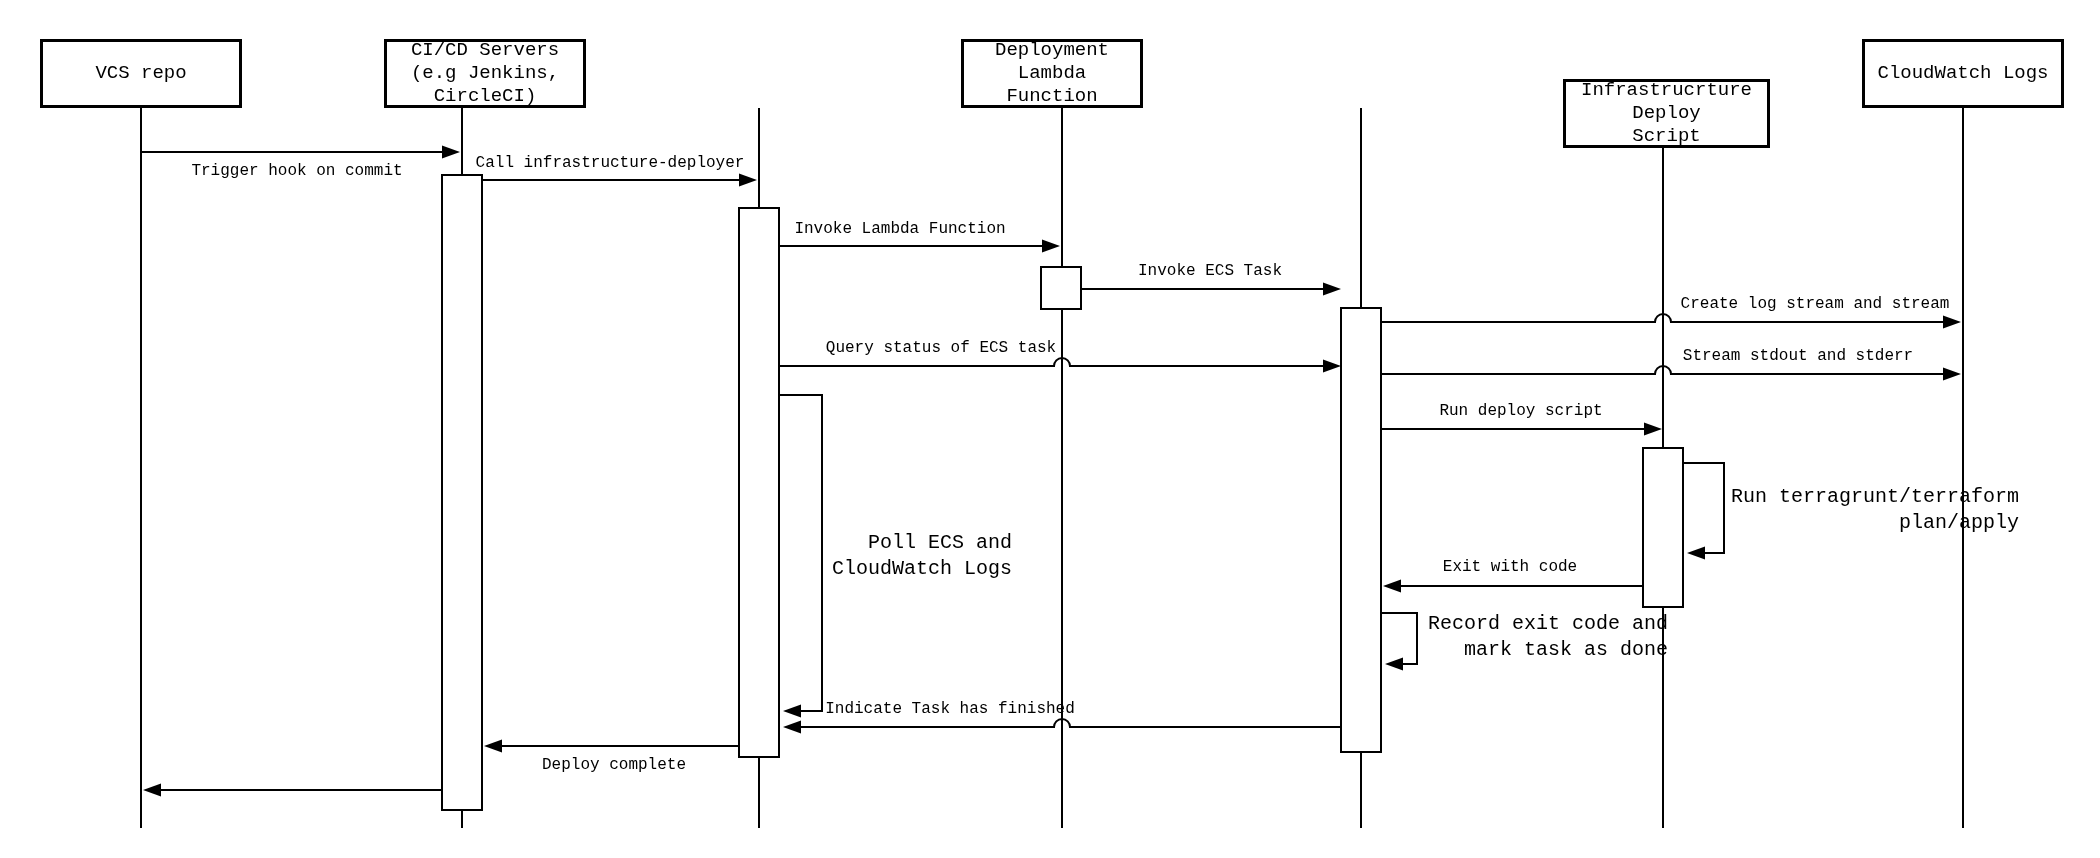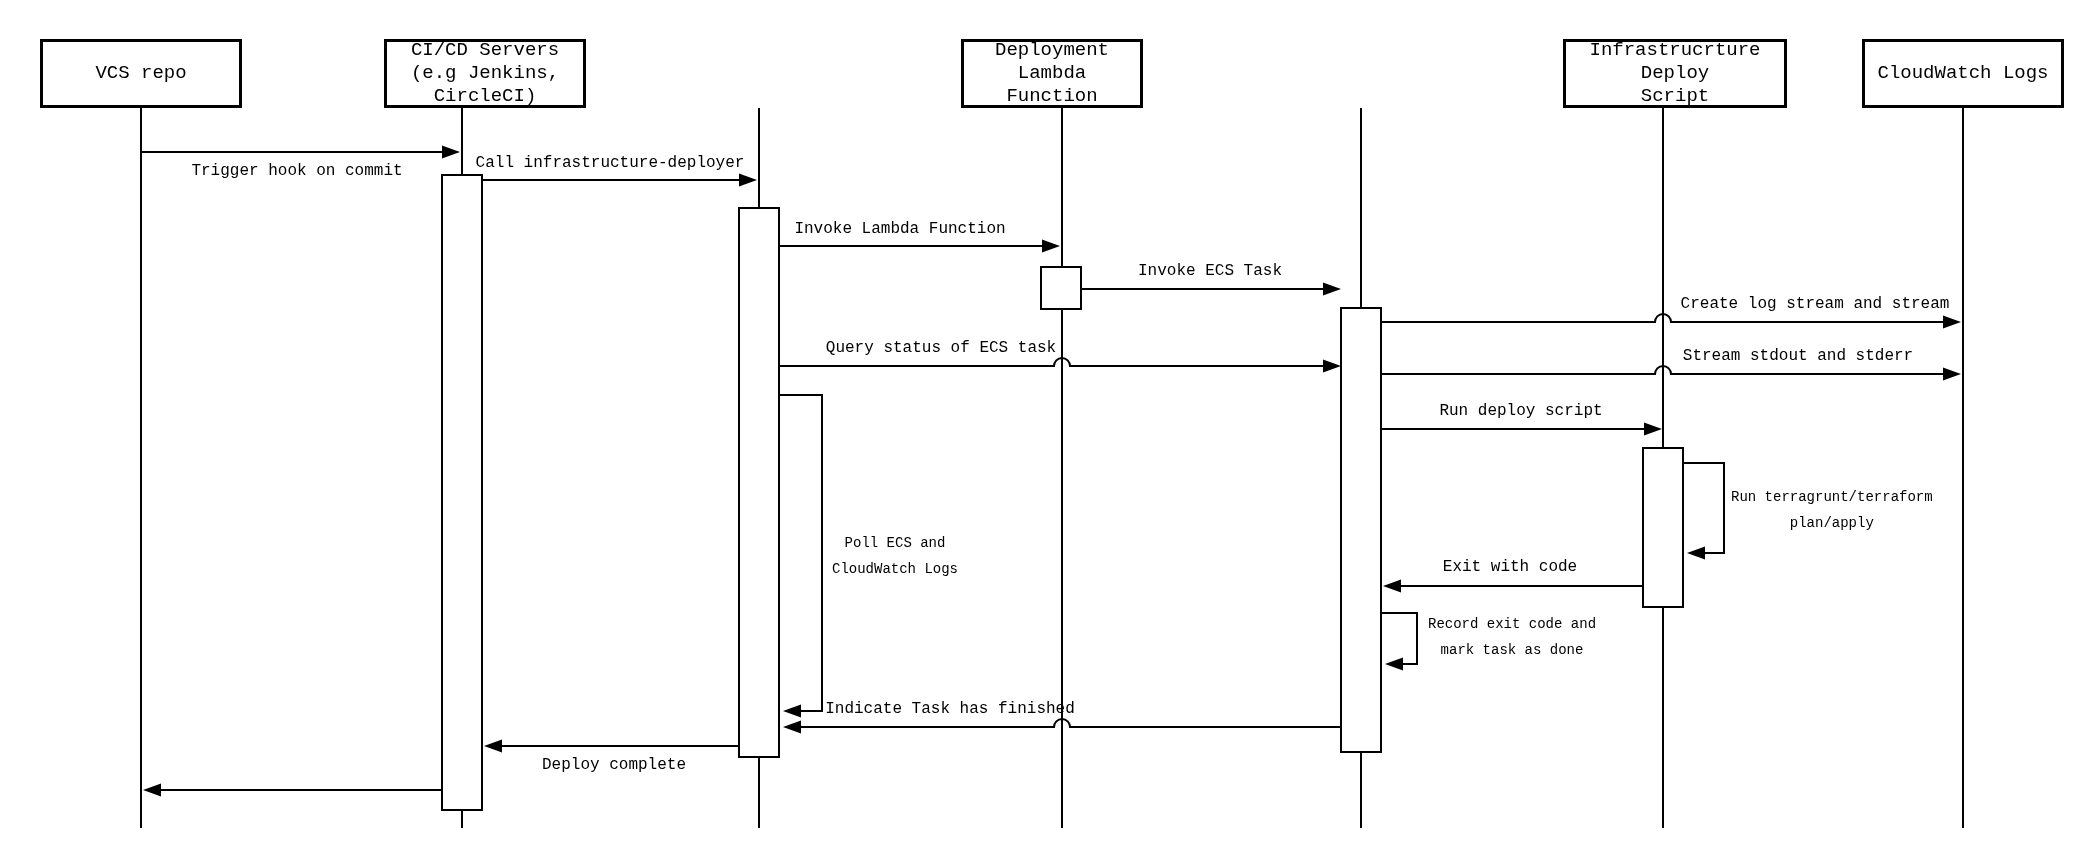--- a/index.html
+++ b/index.html
@@ -33,24 +33,24 @@
     transform: translate(-50%, -50%);
     font-size: 16px;
     line-height: 26px;
     white-space: pre-line;
     text-align: center;
     background: transparent;
   }
   .mlabel-left {
     position: absolute;
     transform: translate(0, -50%);
-    font-size: 14px;
+    font-size: 20px;
     line-height: 26px;
     white-space: pre-line;
-    text-align: center;
+    text-align: right;
   }
 </style>
 </head>
 <body>
 
 <div class="stage">
 
   <svg width="2100" height="858" viewBox="0 0 2100 858">
 
     <g stroke="#000000" stroke-width="2" fill="none">
@@ -106,21 +106,21 @@
       <polygon points="502,739.5 484,746 502,752.5"></polygon>
       <polygon points="161,783.5 143,790 161,796.5"></polygon>
     </g>
   </svg>
 
   <div class="pbox" style="left:40px;   width:202px;">VCS repo</div>
   <div class="pbox" style="left:361px;  width:202px;margin-left:23px;">CI/CD Servers
 (e.g Jenkins, CircleCI)</div>
   <div class="pbox" style="left:961px;  width:182px;">Deployment Lambda
 Function</div>
-  <div class="pbox" style="left:1563px; width:224px;">Infrastrucrture Deploy
+  <div class="pbox" style="left:1563px; width:207px;margin-top:40px;">Infrastrucrture Deploy
 Script</div>
   <div class="pbox" style="left:1862px; width:202px;">CloudWatch Logs</div>
 
   <div class="mlabel" style="left:297px;  top:171px;">Trigger hook on commit</div>
   <div class="mlabel" style="left:610px;  top:163px;">Call infrastructure-deployer</div>
   <div class="mlabel" style="left:900px;  top:229px;">Invoke Lambda Function</div>
   <div class="mlabel" style="left:1210px; top:271px;">Invoke ECS Task</div>
   <div class="mlabel" style="left:1815px; top:304px;">Create log stream and stream</div>
   <div class="mlabel" style="left:941px;  top:348px;">Query status of ECS task</div>
   <div class="mlabel" style="left:1798px; top:356px;">Stream stdout and stderr</div>

